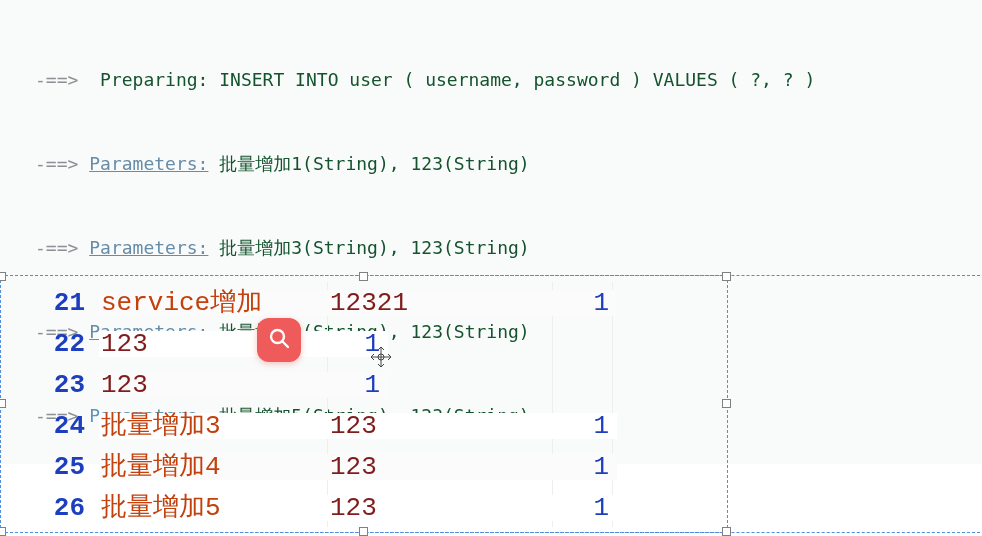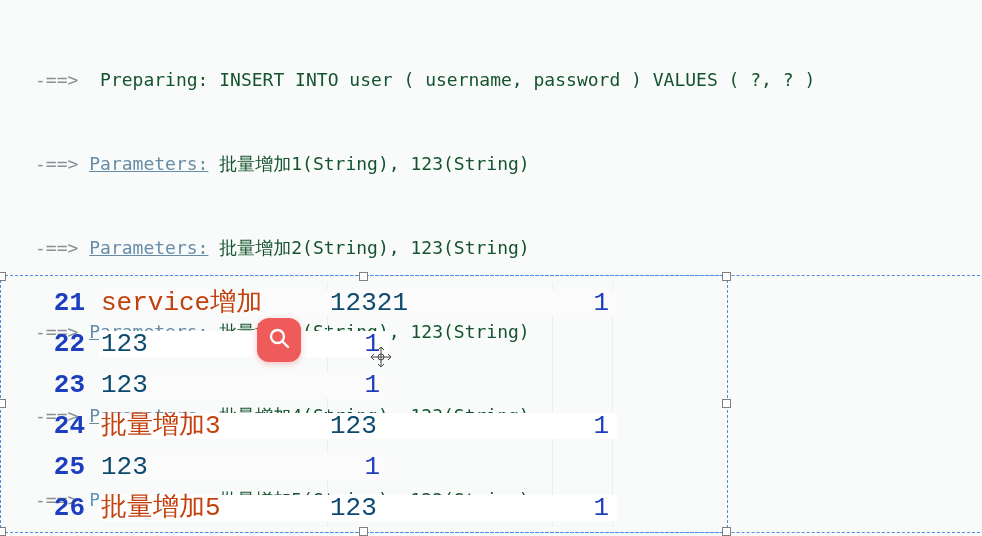--- a/index.html
+++ b/index.html
@@ -101,21 +101,21 @@
     font-weight: 700;
     color: #1d3fbf;
   }
   .c-name {
     width: 227px;
     color: #c2410c;
     padding-left: 2px;
   }
   .c-val {
     width: 225px;
-    color: #0c4a6e;
+    color: #7f1d1d;
     padding-left: 2px;
   }
   .c-last {
     width: 54px;
     text-align: right;
     color: #1d3fbf;
     padding-right: 8px;
   }
   .vsep {
     position: absolute;
@@ -155,21 +155,20 @@
 
 <svg class="bg-art" viewBox="0 0 360 260">
   <circle cx="180" cy="130" r="110" fill="none" stroke="#c06070" stroke-width="38"></circle>
   <rect x="120" y="40" width="26" height="180" rx="12" fill="#c06070"></rect>
   <rect x="200" y="40" width="26" height="180" rx="12" fill="#c06070"></rect>
 </svg>
 
 <div class="log-panel">
   <span class="log-line"><span class="arrow">-==&gt;</span>  <span class="gray">Preparing:</span> <span class="gray">INSERT INTO user ( username, password ) VALUES ( ?, ? )</span></span>
   <span class="log-line"><span class="arrow">-==&gt;</span> <span class="param-link">Parameters:</span> <span class="gray">批量增加1(String), 123(String)</span></span>
-  <span class="log-line"><span class="arrow">-==&gt;</span> <span class="param-link">Parameters:</span> <span class="gray">批量增加2(String), 123(String)</span></span>
   <span class="log-line"><span class="arrow">-==&gt;</span> <span class="param-link">Parameters:</span> <span class="gray">批量增加3(String), 123(String)</span></span>
   <span class="log-line"><span class="arrow">-==&gt;</span> <span class="param-link">Parameters:</span> <span class="gray">批量增加4(String), 123(String)</span></span>
   <span class="log-line"><span class="arrow">-==&gt;</span> <span class="param-plain">Parameters:</span> <span class="gray">批量增加5(String), 123(String)</span></span>
 </div>
 
 <div class="sel-wide"></div>
 <div class="sel-outer"></div>
 
 <div class="handle" style="left:-3px; top:272px;"></div>
 <div class="handle" style="left:359px; top:272px;"></div>
@@ -202,20 +201,21 @@
     <div class="c-last">1</div>
   </div>
   <div class="row">
     <div class="c-id">24</div>
     <div class="c-name">批量增加3</div>
     <div class="c-val">123</div>
     <div class="c-last">1</div>
   </div>
   <div class="row">
     <div class="c-id">25</div>
+    <div class="c-name">批量增加4</div>
     <div class="c-val">123</div>
     <div class="c-last">1</div>
   </div>
   <div class="row">
     <div class="c-id">26</div>
     <div class="c-name">批量增加5</div>
     <div class="c-val">123</div>
     <div class="c-last">1</div>
   </div>
 </div>

